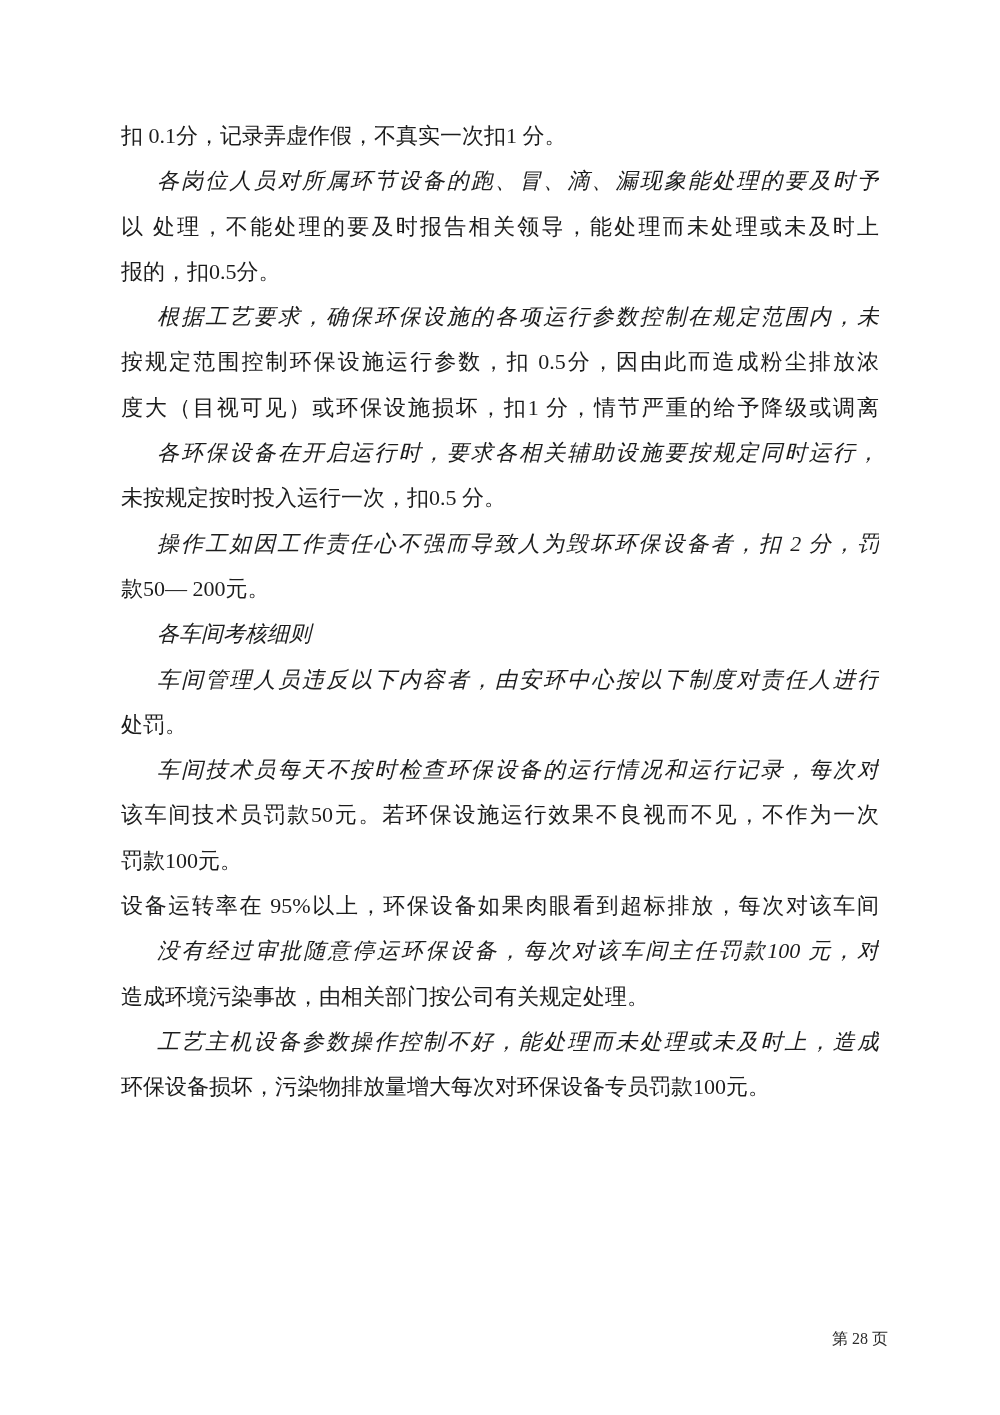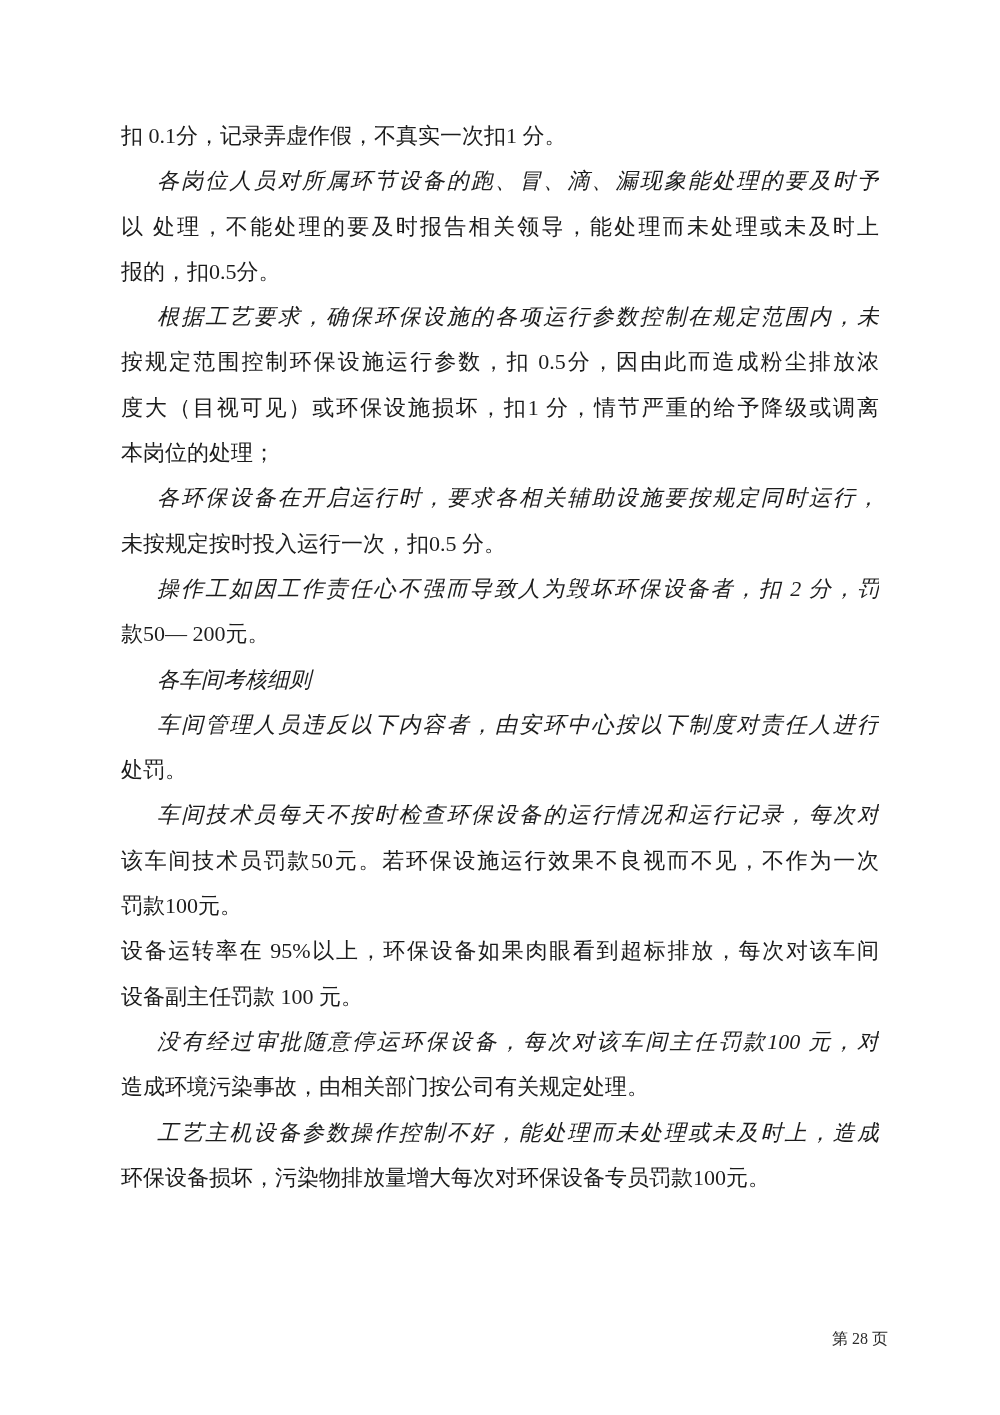--- a/index.html
+++ b/index.html
@@ -65,33 +65,31 @@
 
 <div class="page">
   <div class="content">
       <div class="line">扣 0.1分，记录弄虚作假，不真实一次扣1 分。</div>
       <div class="line indent jfy">各岗位人员对所属环节设备的跑、冒、滴、漏现象能处理的要及时予</div>
       <div class="line jfy">以 处理，不能处理的要及时报告相关领导，能处理而未处理或未及时上</div>
       <div class="line">报的，扣0.5分。</div>
       <div class="line indent jfy">根据工艺要求，确保环保设施的各项运行参数控制在规定范围内，未</div>
       <div class="line jfy">按规定范围控制环保设施运行参数，扣 0.5分，因由此而造成粉尘排放浓</div>
       <div class="line jfy">度大（目视可见）或环保设施损坏，扣1 分，情节严重的给予降级或调离</div>
-      <div class="line">本岗位的处理；</div>
       <div class="line indent jfy">各环保设备在开启运行时，要求各相关辅助设施要按规定同时运行，</div>
       <div class="line">未按规定按时投入运行一次，扣0.5 分。</div>
       <div class="line indent jfy">操作工如因工作责任心不强而导致人为毁坏环保设备者，扣 2 分，罚</div>
       <div class="line">款50— 200元。</div>
       <div class="line indent">各车间考核细则</div>
       <div class="line indent jfy">车间管理人员违反以下内容者，由安环中心按以下制度对责任人进行</div>
       <div class="line">处罚。</div>
       <div class="line indent jfy">车间技术员每天不按时检查环保设备的运行情况和运行记录，每次对</div>
       <div class="line jfy">该车间技术员罚款50元。若环保设施运行效果不良视而不见，不作为一次</div>
       <div class="line">罚款100元。</div>
       <div class="line jfy">设备运转率在 95%以上，环保设备如果肉眼看到超标排放，每次对该车间</div>
-      <div class="line">设备副主任罚款 100 元。</div>
       <div class="line indent jfy">没有经过审批随意停运环保设备，每次对该车间主任罚款100 元，对</div>
       <div class="line">造成环境污染事故，由相关部门按公司有关规定处理。</div>
       <div class="line indent jfy">工艺主机设备参数操作控制不好，能处理而未处理或未及时上，造成</div>
       <div class="line">环保设备损坏，污染物排放量增大每次对环保设备专员罚款100元。</div>
     </div>
   <div class="footer">
     <span>第 28 页</span>
   </div>
 </div>
 

